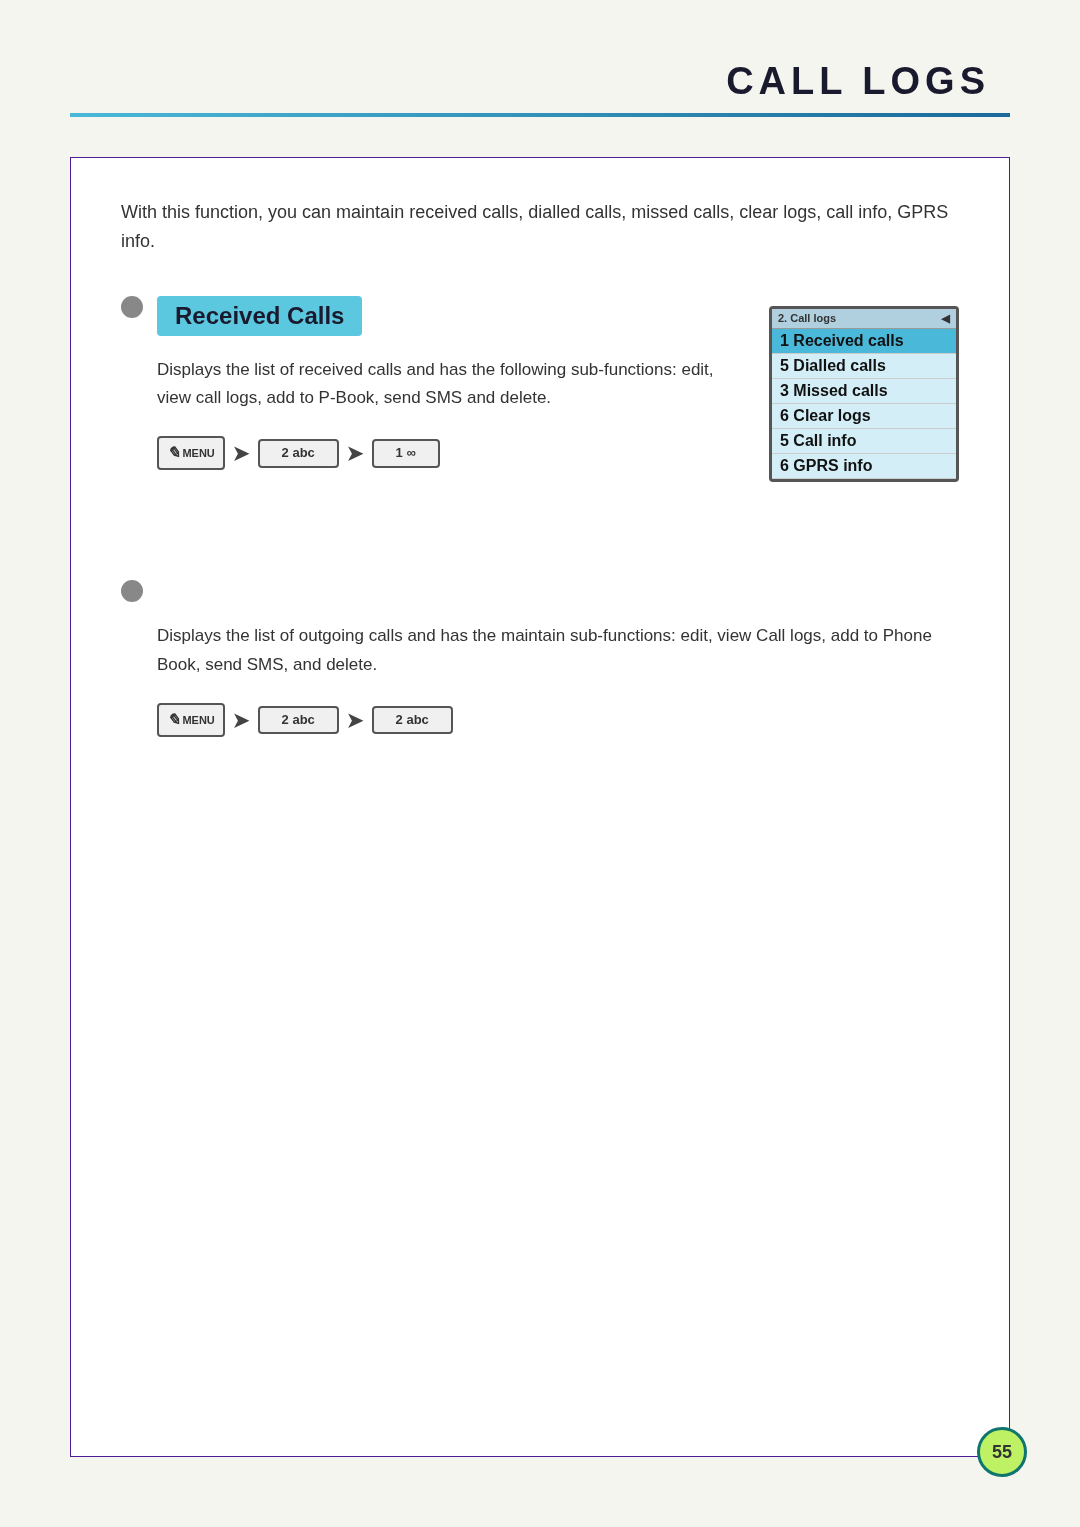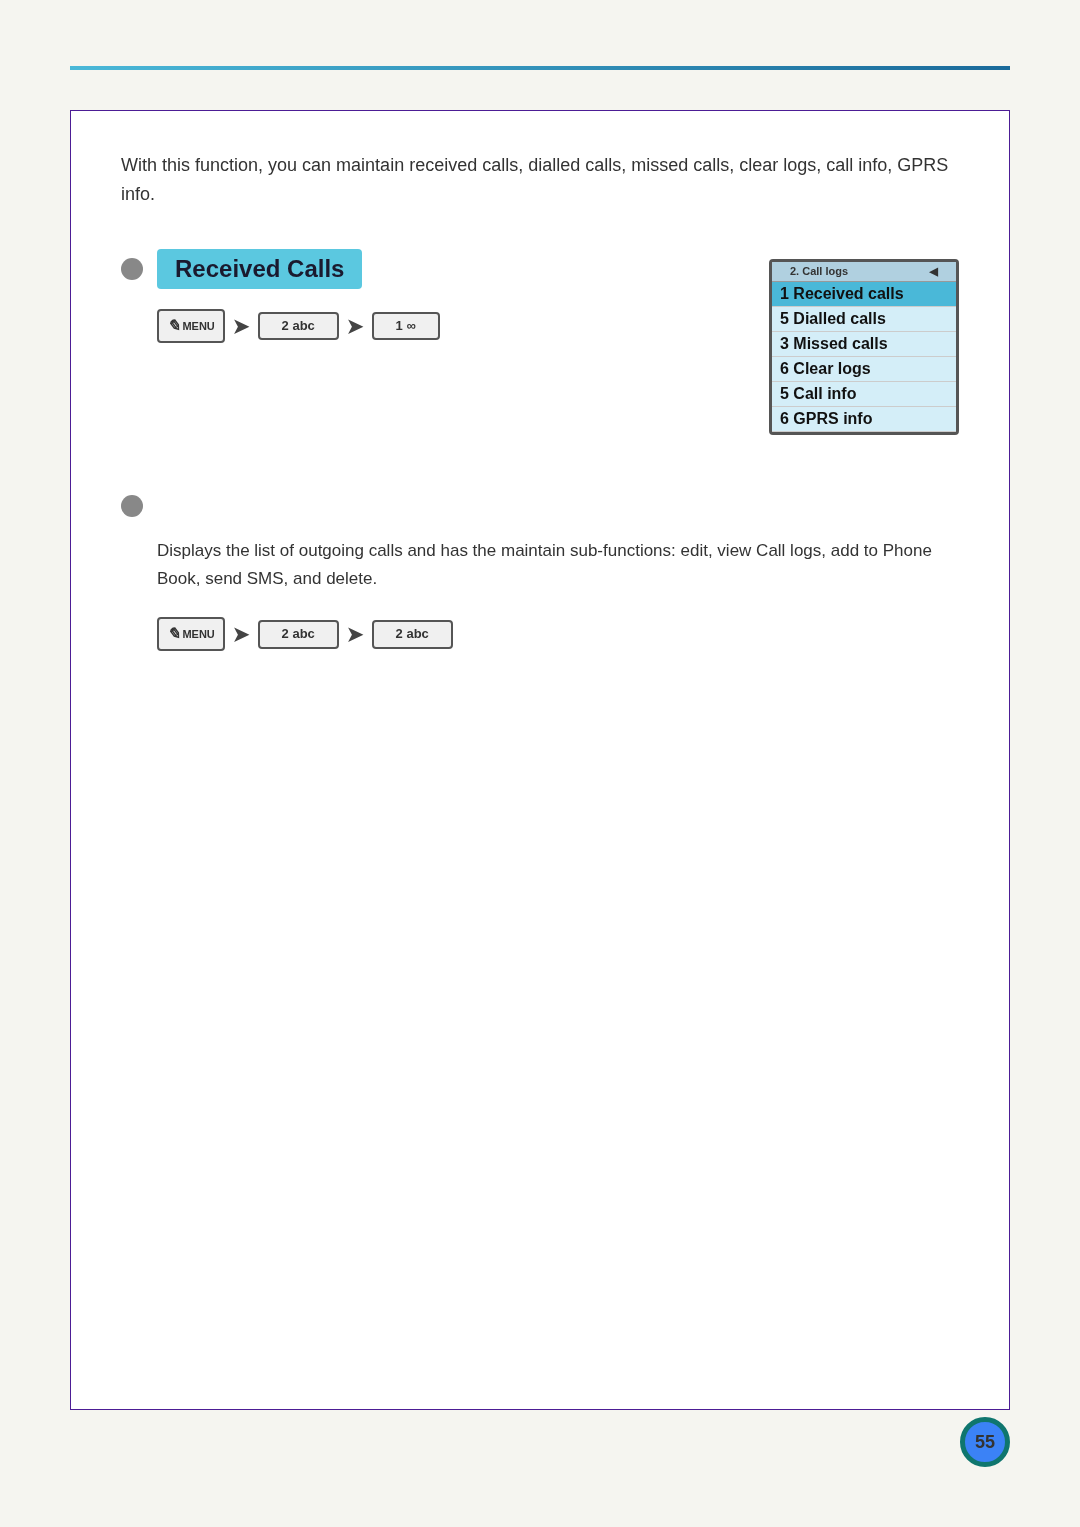--- a/index.html
+++ b/index.html
@@ -55,21 +55,21 @@
     .intro-text {
       font-size: 18px;
       color: #333;
       line-height: 1.6;
       margin-bottom: 40px;
     }
 
     
     .section-heading {
       display: flex;
-      align-items: center;
+      align-items: flex-start;
       margin-bottom: 20px;
     }
 
     .section-bullet {
       width: 22px;
       height: 22px;
       border-radius: 50%;
       background: #888;
       margin-right: 14px;
       flex-shrink: 0;
@@ -152,21 +152,21 @@
       border: 3px solid #555;
       border-radius: 4px;
       background: #d4eef8;
       overflow: hidden;
       margin-top: 10px;
       flex-shrink: 0;
     }
 
     .phone-screen-titlebar {
       background: #b0d0e0;
-      padding: 3px 18px;
+      padding: 3px 6px;
       font-size: 11px;
       font-weight: bold;
       color: #333;
       display: flex;
       align-items: center;
       justify-content: space-between;
       border-bottom: 1px solid #999;
     }
 
     .phone-screen-item {
@@ -188,51 +188,55 @@
 
     
     .section-spacer {
       height: 60px;
     }
 
     
     .page-number-circle {
       position: absolute;
       bottom: 60px;
-      right: 70px;
+      right: 53px;
       width: 50px;
       height: 50px;
-      background: #3b82f6;
+      background: #bef264;
       border-radius: 50%;
       display: flex;
       align-items: center;
       justify-content: center;
       font-size: 18px;
       font-weight: bold;
       color: #333;
-      border: 5px solid #0f766e;
+      border: 3px solid #0f766e;
     }
   </style>
 </head>
 <body>
 
 <div class="page">
 
+  <div class="page-title-area">
+    <div class="page-title">CALL LOGS</div>
+  </div>
   <div class="title-underline"></div>
 
   <div class="content-box">
 
     <p class="intro-text">With this function, you can maintain received calls, dialled calls, missed calls, clear logs, call info, GPRS info.</p>
 
     <div class="section-row">
       <div class="section-left">
         <div class="section-heading">
           <div class="section-bullet"></div>
           <span class="section-label">Received Calls</span>
         </div>
+        <p class="section-body">Displays the list of received calls and has the following sub-functions: edit, view call logs, add to P-Book, send SMS and delete.</p>
 
         <div class="nav-diagram">
           <div class="nav-key menu-key">
             <span class="menu-icon">✎</span>
             <span>MENU</span>
           </div>
           <span class="nav-arrow">➤</span>
           <div class="nav-key">2 abc</div>
           <span class="nav-arrow">➤</span>
           <div class="nav-key">1 ∞</div>

